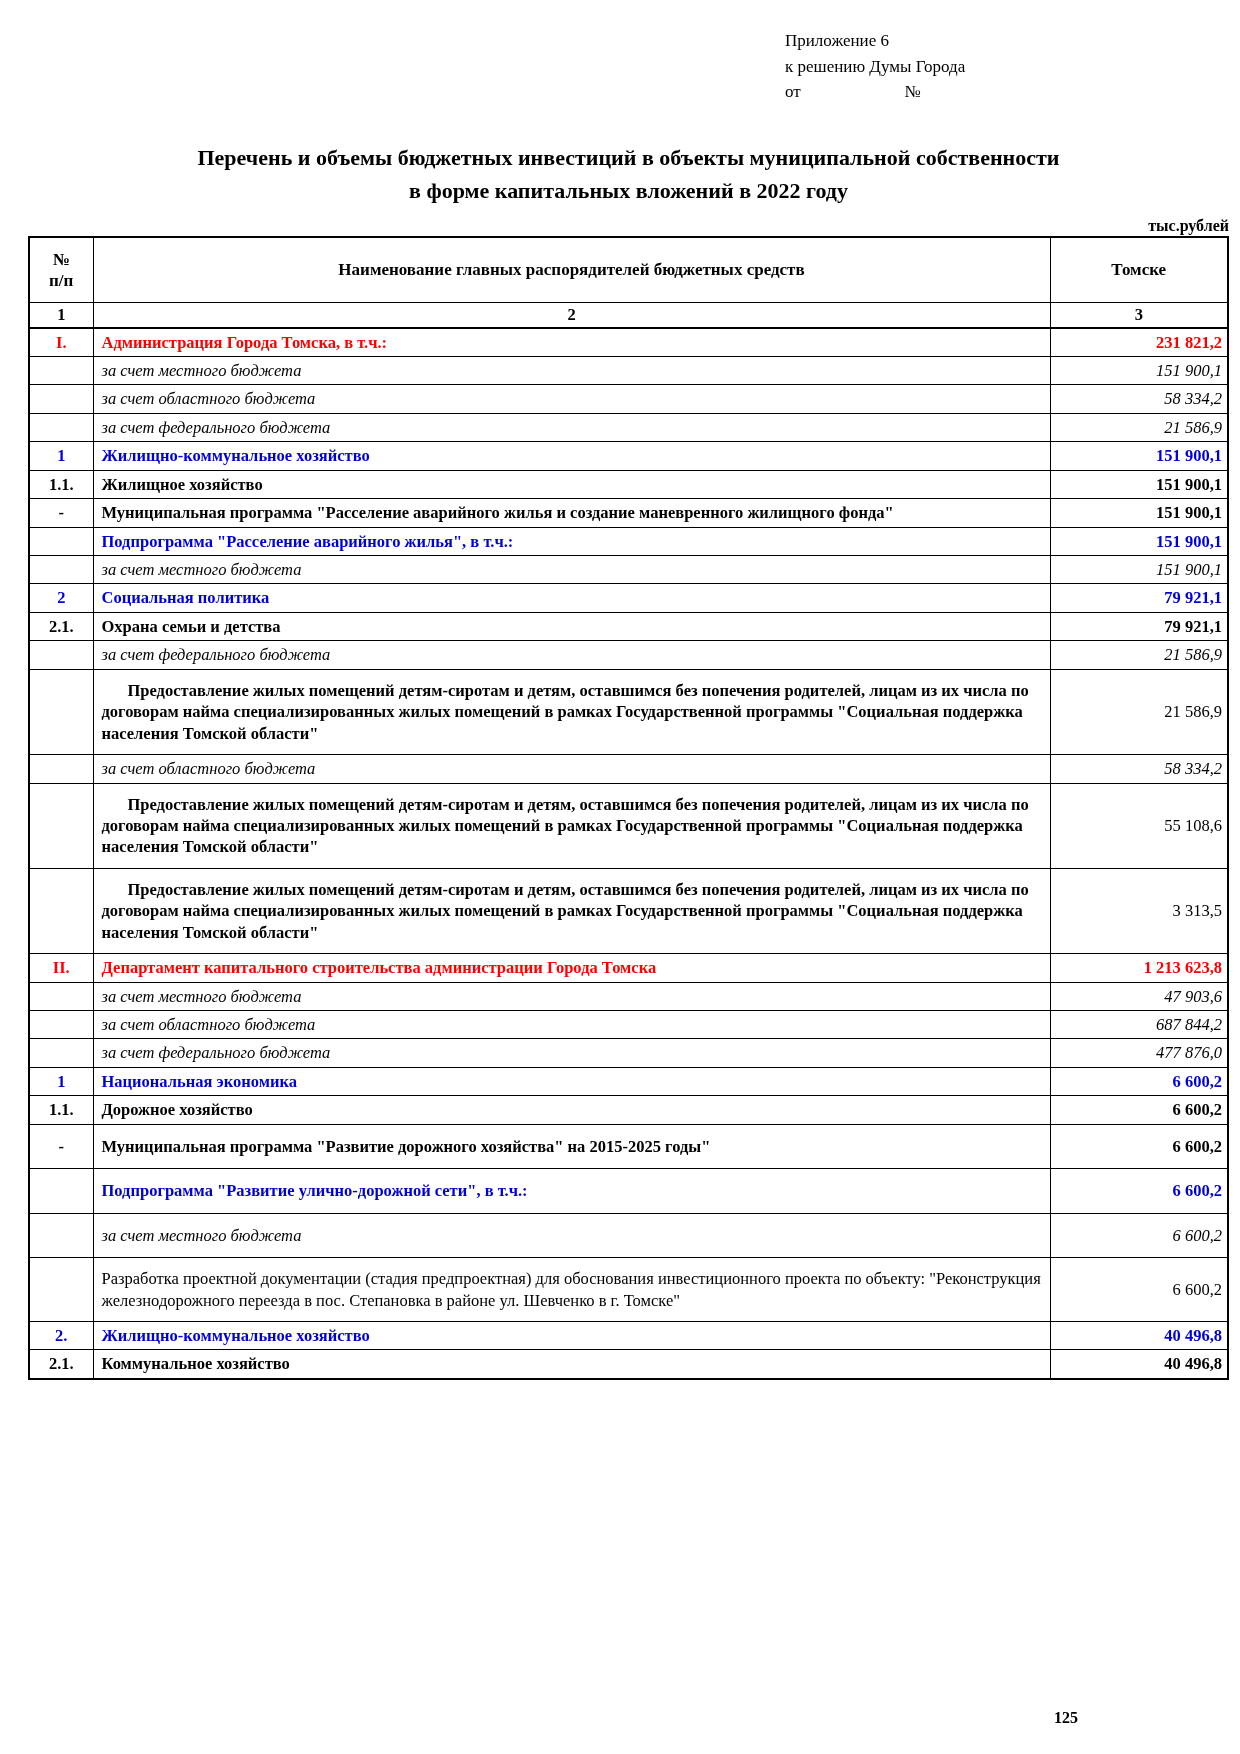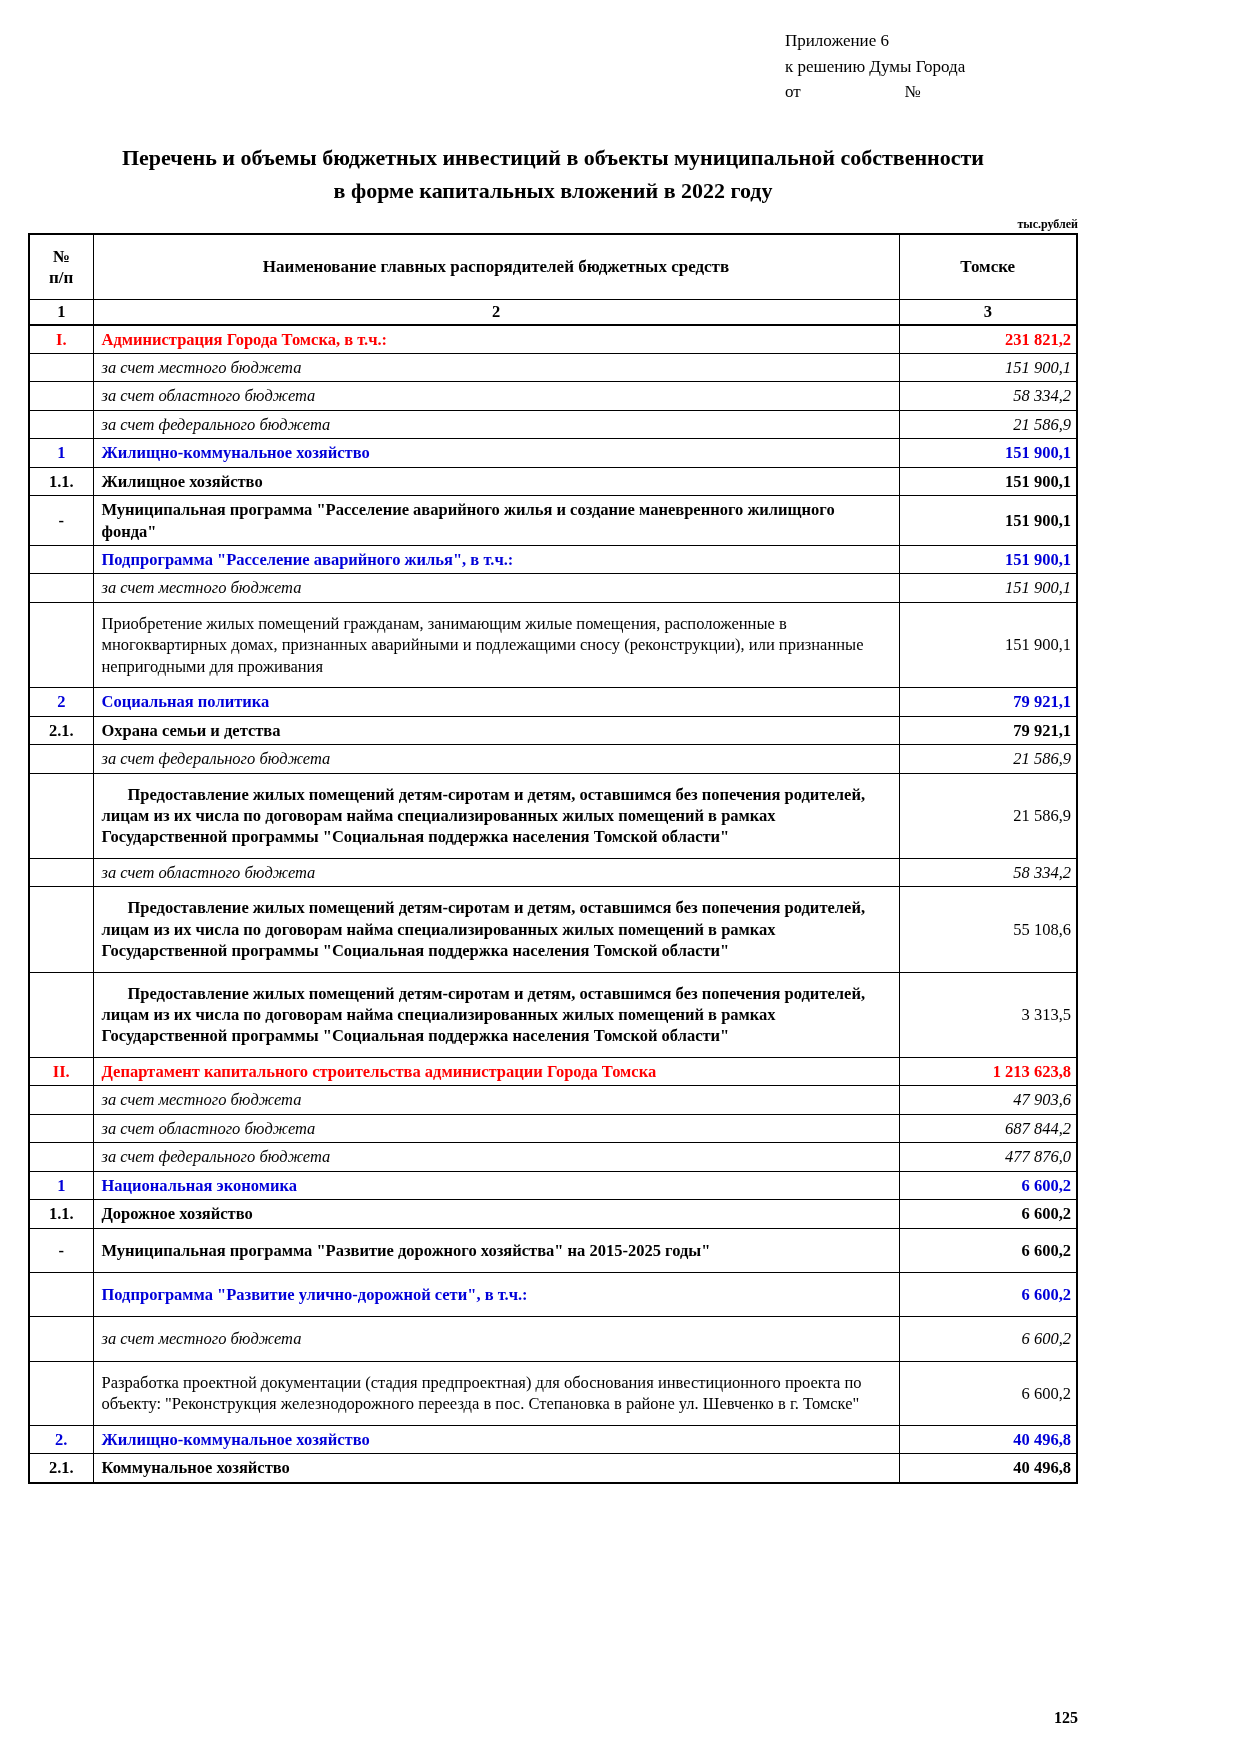--- a/index.html
+++ b/index.html
@@ -10,40 +10,40 @@
     height: 1754px;
     background: #ffffff;
     font-family: "Liberation Serif", serif;
     color: #000;
     overflow: hidden;
   }
   .content {
     position: absolute;
     left: 28px;
     top: 0;
-    width: 1050px;
+    width: 1201px;
   }
   .appendix {
     margin-top: 28px;
     margin-left: 757px;
     font-size: 17px;
     line-height: 1.5;
   }
   .appendix .no { display: inline-block; margin-left: 104px; }
   .title {
     margin-top: 36px;
     text-align: center;
     font-weight: bold;
     font-size: 22px;
     line-height: 1.5;
   }
   .units {
     text-align: right;
     font-weight: bold;
-    font-size: 12px;
+    font-size: 16px;
     margin-top: 10px;
     margin-bottom: 1px;
   }
   table.budget {
     width: 100%;
     border-collapse: collapse;
     border: 2px solid #000;
     font-size: 16.5px;
     table-layout: fixed;
   }
@@ -162,25 +162,20 @@
           <tr class="row-blue">
             <td class="c-num"></td>
             <td class="c-name">Подпрограмма "Расселение аварийного жилья", в т.ч.:</td>
             <td class="c-sum">151 900,1</td>
           </tr>
           <tr class="row-italic">
             <td class="c-num"></td>
             <td class="c-name">за счет  местного бюджета</td>
             <td class="c-sum">151 900,1</td>
           </tr>
-          <tr class="row-normal pad">
-            <td class="c-num"></td>
-            <td class="c-name">Приобретение жилых помещений гражданам, занимающим жилые помещения, расположенные в многоквартирных домах, признанных аварийными и подлежащими сносу (реконструкции), или признанные непригодными для проживания</td>
-            <td class="c-sum">151 900,1</td>
-          </tr>
           <tr class="row-blue">
             <td class="c-num">2</td>
             <td class="c-name">Социальная политика</td>
             <td class="c-sum">79 921,1</td>
           </tr>
           <tr class="row-bold">
             <td class="c-num">2.1.</td>
             <td class="c-name">Охрана семьи и детства</td>
             <td class="c-sum">79 921,1</td>
           </tr>

